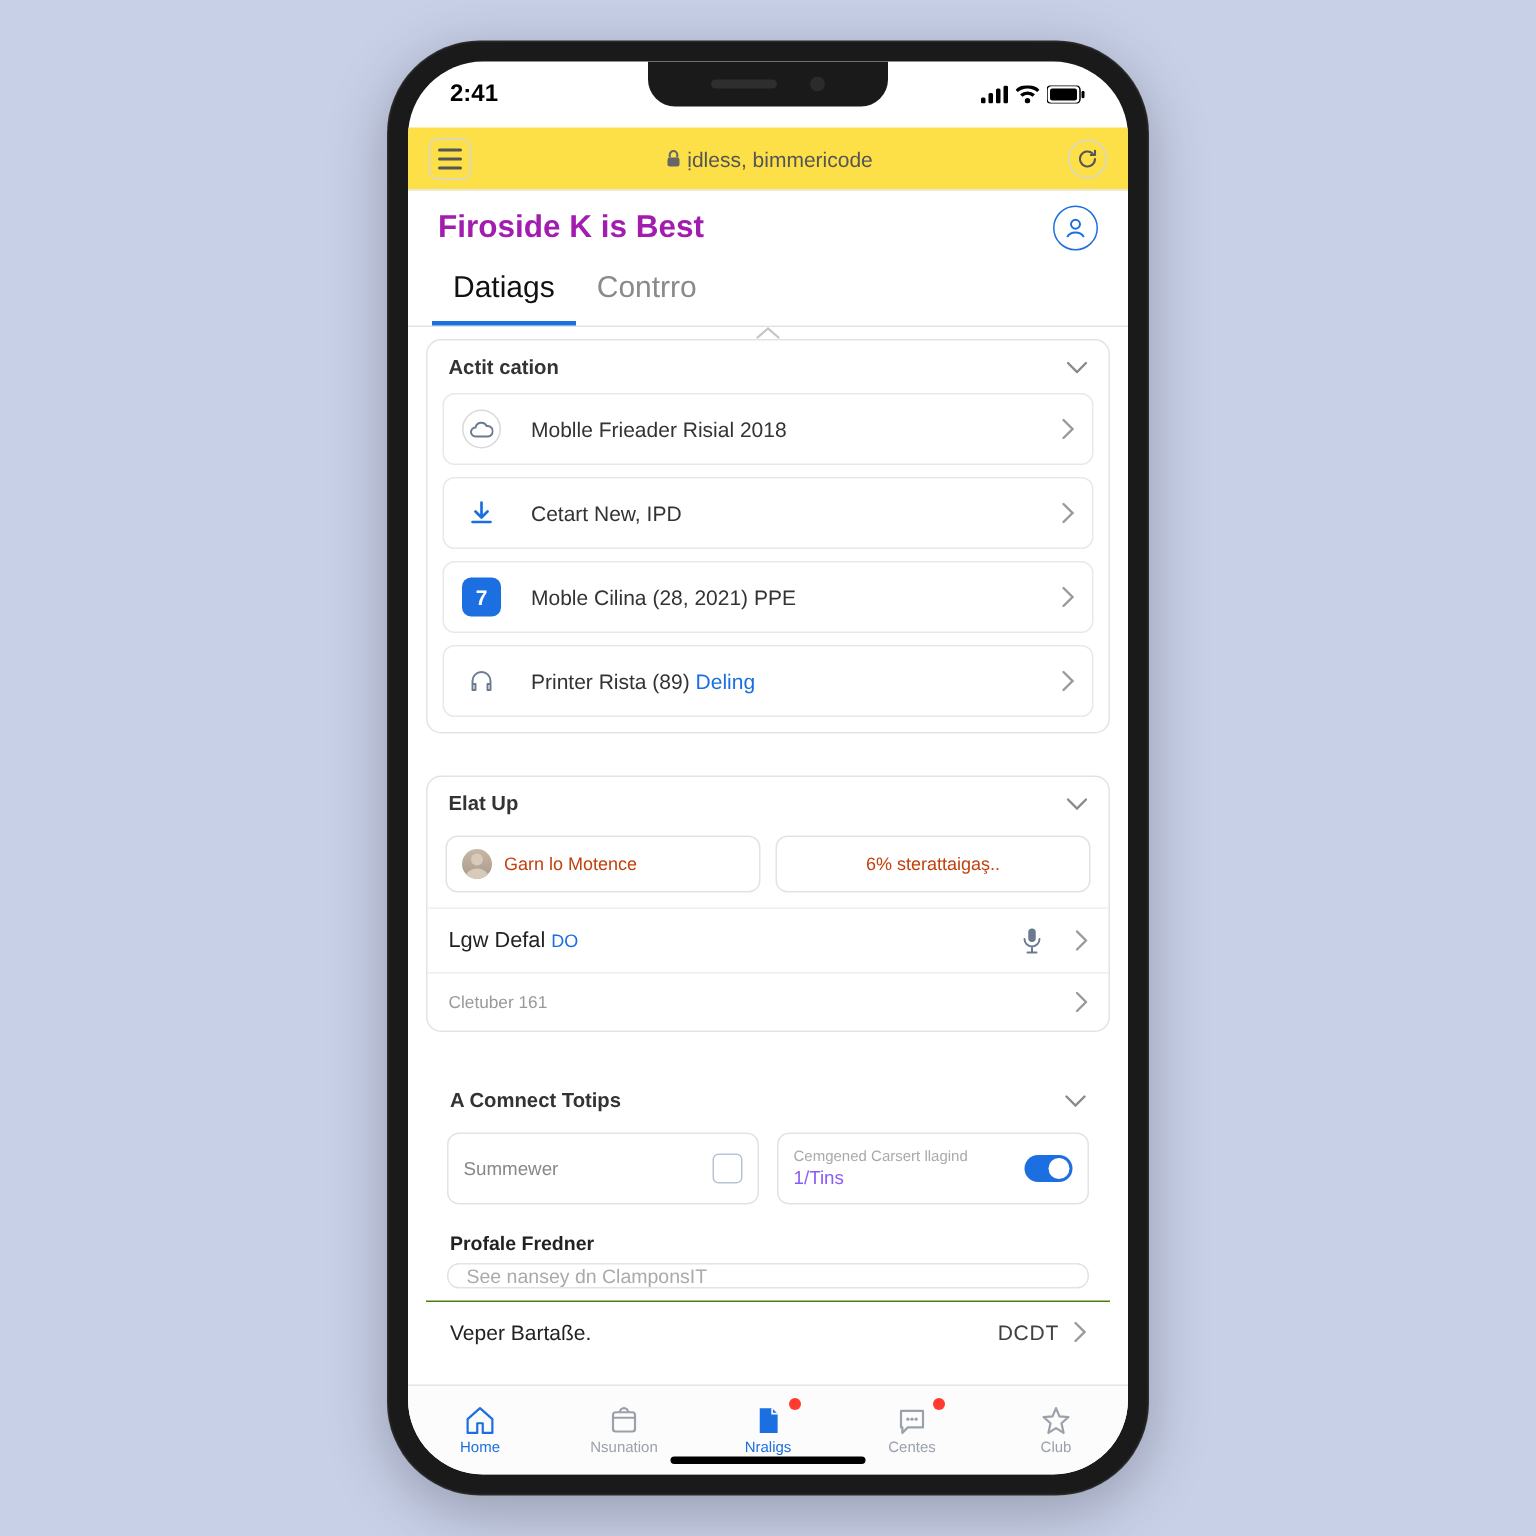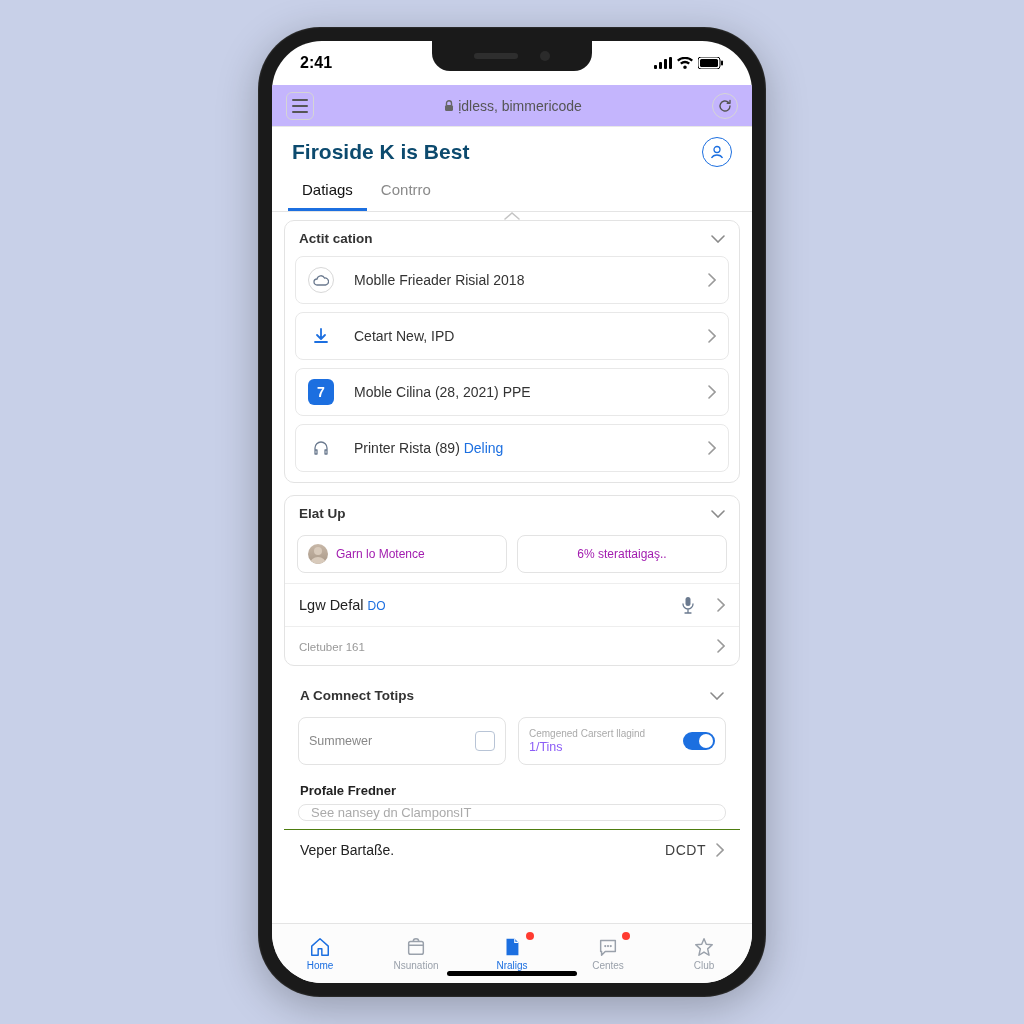--- a/index.html
+++ b/index.html
@@ -5,48 +5,48 @@
   * { margin: 0; padding: 0; box-sizing: border-box; font-family: -apple-system, BlinkMacSystemFont, "Segoe UI", Helvetica, Arial, sans-serif; }
   body { width: 1024px; height: 1024px; background: #c8d0e8; display: flex; align-items: center; justify-content: center; }
   .phone { width: 508px; height: 970px; background: #1a1a1a; border-radius: 62px; padding: 14px; position: relative; box-shadow: 0 10px 40px rgba(0,0,0,.25), inset 0 0 2px rgba(255,255,255,.25); }
   .screen { width: 100%; height: 100%; background: #fff; border-radius: 50px; overflow: hidden; position: relative; display: flex; flex-direction: column;}
   .notch { position: absolute; top: 0; left: 50%; transform: translateX(-50%); width: 160px; height: 30px; background: #1a1a1a; border-bottom-left-radius: 18px; border-bottom-right-radius: 18px; z-index: 50; display:flex; align-items:center; justify-content:center; gap:22px;}
   .notch .speaker{ width:44px; height:6px; background:#2e2e2e; border-radius:3px;}
   .notch .cam{ width:10px; height:10px; background:#2b2b2b; border-radius:50%;}
   .status-bar { height: 44px; display: flex; justify-content: space-between; align-items: center; padding: 0 28px; font-size: 16px; font-weight: 600;}
   .status-right { display: flex; align-items: center; gap: 5px; }
   .status-right svg { display:block;}
-  .browser-bar { height: 42px; display: flex; align-items: center; padding: 0 14px; gap: 10px; border-bottom: 1px solid #e8e8e8; background:#c4b5fd;}
+  .browser-bar { height: 42px; display: flex; align-items: center; padding: 0 14px; gap: 10px; border-bottom: 1px solid #e8e8e8; background:#fde047;}
   .hamburger { width: 28px; height: 28px; display: flex; flex-direction: column; justify-content: center; gap: 4px; border:1px solid #d5d5d5; border-radius:6px; padding:5px 5px;}
   .hamburger span { height: 2px; background: #555; border-radius: 1px;}
   .url-bar { flex: 1; text-align: center; font-size: 14px; color: #555; display:flex; align-items:center; justify-content:center; gap:4px;}
   .reload { width: 26px; height: 26px; border:1px solid #d5d5d5; border-radius:50%; display:flex; align-items:center; justify-content:center;}
   .page-header { display: flex; align-items: center; justify-content: space-between; padding: 10px 20px 6px;}
-  .page-title { font-size: 21px; font-weight: 700; color:#0c4a6e;}
+  .page-title { font-size: 21px; font-weight: 700; color:#a21caf;}
   .avatar { width: 30px; height: 30px; border: 1.5px solid #1c6fe0; border-radius: 50%; display:flex; align-items:center; justify-content:center; color:#1c6fe0;}
   .tabs { display: flex; padding: 0 16px; border-bottom: 1px solid #e4e4e4; position:relative;}
-  .tab { padding: 8px 14px 10px; font-size: 15px; color:#8a8a8a; border-bottom: 3px solid transparent;}
+  .tab { padding: 8px 14px 10px; font-size: 20px; color:#8a8a8a; border-bottom: 3px solid transparent;}
   .tab.active { color: #111; border-bottom-color: #1c6fe0; font-weight:500;}
   .tab-caret{ position:absolute; left:50%; top:100%; transform:translateX(-50%); color:#bcbcbc;}
   .content { flex: 1; overflow: hidden; padding: 8px 12px 0; background:#fff;}
-  .card { border: 1px solid #e3e3e3; border-radius: 10px; margin-bottom: 12px; overflow: hidden;}
+  .card { border: 1px solid #e3e3e3; border-radius: 10px; margin-bottom: 28px; overflow: hidden;}
   .section-header { display: flex; align-items: center; justify-content: space-between; padding: 10px 14px; font-size: 13.5px; font-weight: 600; color:#333;}
   .chev { color: #8a8a8a;}
   .list-item { display: flex; align-items: center; padding: 10px 12px; gap: 20px; border:1px solid #e8e8e8; margin: 0 10px 8px; border-radius:8px;}
   .list-item:last-child{ margin-bottom:10px;}
   .list-item .icon { width: 26px; height: 26px; display: flex; align-items: center; justify-content: center; border-radius:6px; flex-shrink:0;}
   .list-item .label { flex: 1; font-size: 14px; color: #333;}
   .list-item .row-chev { color: #9a9a9a;}
   .icon-cloud{ color:#6b7a8f; border:1px solid #d8d8d8;}
   .icon-dl{ color:#1c6fe0;}
   .icon-num{ background:#1c6fe0; color:#fff; font-size:14px; font-weight:600; width:24px; height:24px; border-radius:5px;}
   .icon-head{ color:#6b7a8f; }
   .link{ color:#1c6fe0;}
   .chips-row{ display:flex; gap:10px; padding: 4px 12px 10px;}
-  .chip{ flex:1; border:1px solid #e3e3e3; border-radius:8px; padding:8px 10px; display:flex; align-items:center; gap:8px; font-size:12px; color:#a21caf;}
+  .chip{ flex:1; border:1px solid #e3e3e3; border-radius:8px; padding:8px 10px; display:flex; align-items:center; gap:8px; font-size:12px; color:#c2410c;}
   .row-simple{ display:flex; align-items:center; padding:12px 14px; gap:10px; border-top:1px solid #eee;}
   .row-simple .txt{ flex:1; font-size:14.5px; color:#222;}
   .row-simple .sub{ font-size:11.5px; color:#999; margin-top:2px;}
   .row-simple .row-chev{ color:#9a9a9a;}
   .section-plain .section-header{ padding:10px 16px;}
   .toggle-grid{ display:flex; gap:12px; padding:4px 14px 8px;}
   .toggle-cell{ flex:1; border:1px solid #e3e3e3; border-radius:8px; padding:10px 10px; display:flex; align-items:center; justify-content:space-between; gap:8px;}
   .toggle-cell .tlabel{ font-size:12.5px; color:#888;}
   .toggle-cell .tmini{ font-size:10px; color:#aaa; line-height:1.2;}
   .checkbox{ width:20px; height:20px; border:1.5px solid #b8c4d6; border-radius:4px; background:#fff;}

